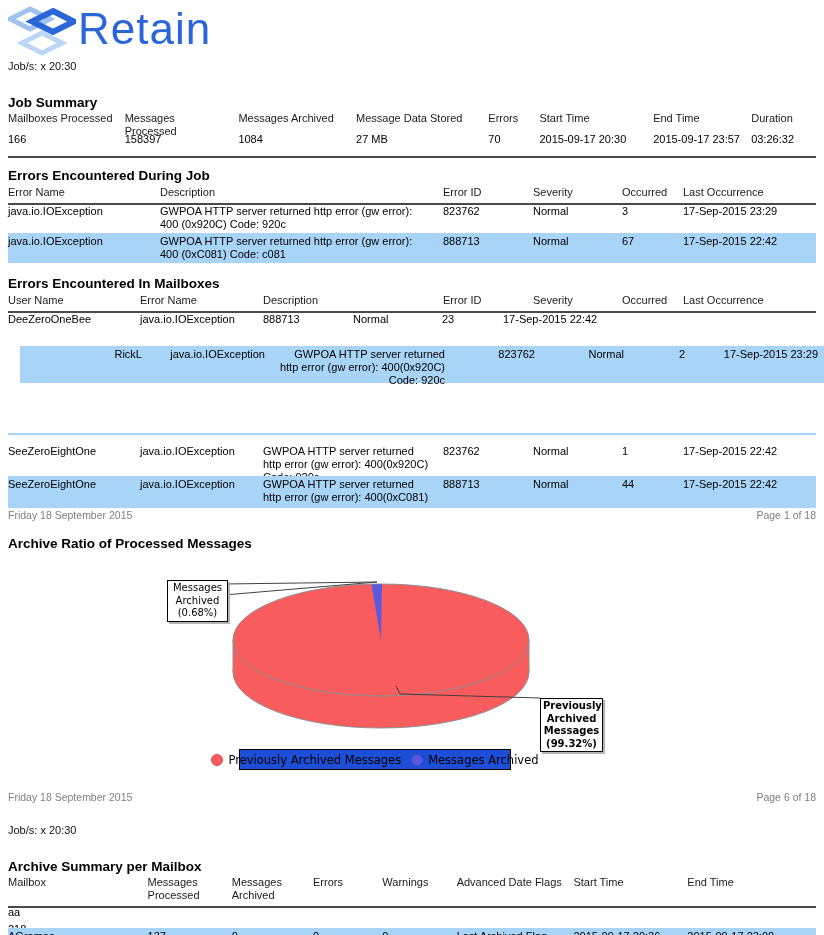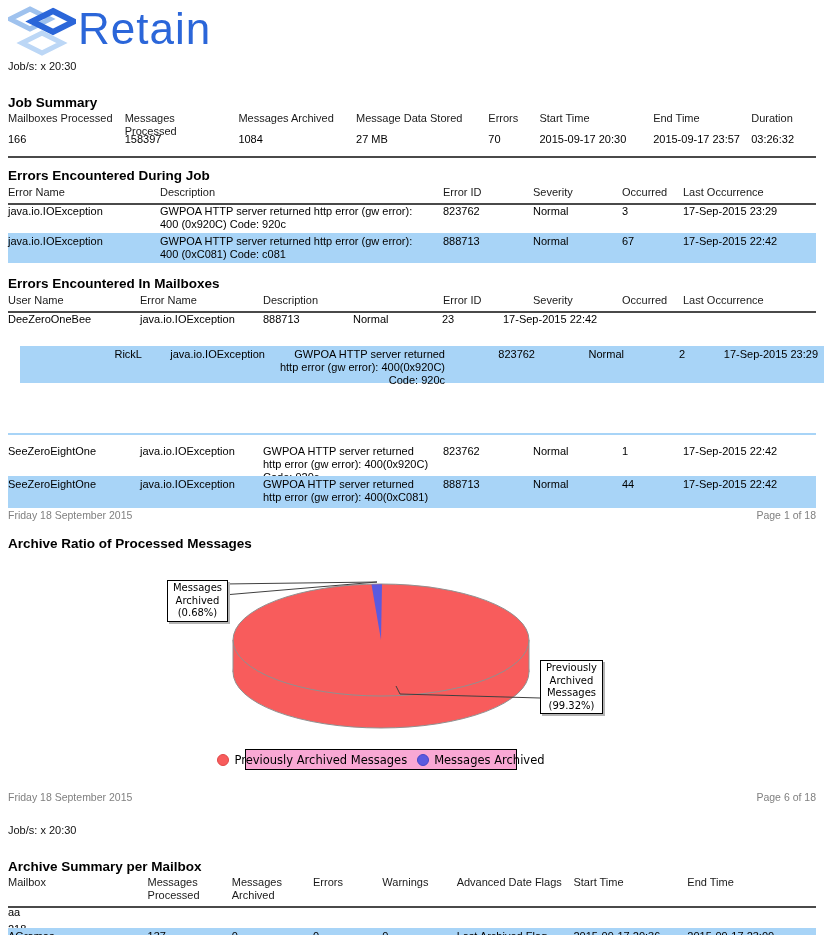--- a/index.html
+++ b/index.html
@@ -54,24 +54,24 @@
   
   #chart-title{left:8px;top:536px;}
   #pie-svg{left:0;top:553px;}
   .callout{
     position:absolute;background:#fff;border:1px solid #000;
     box-shadow:2px 2px 0 #b4b4b4;
     font-family:"DejaVu Sans",sans-serif;font-size:10px;line-height:12.5px;
     text-align:center;padding:1px 2px;
   }
   #callout-archived{left:167px;top:580px;width:55px;}
-  #callout-previous{left:540px;top:660px;width:57px;}
+  #callout-previous{left:540px;top:698px;width:57px;font-weight:bold;}
   #legend{
-    left:245px;top:749px;width:270px;height:19px;
-    border:1px solid #000;background:#f9a8d4;
+    left:239px;top:749px;width:270px;height:19px;
+    border:1px solid #000;background:#1d4ed8;
     display:flex;align-items:center;justify-content:center;gap:10px;
     font-family:"DejaVu Sans",sans-serif;font-size:11.5px;white-space:nowrap;
   }
   .legend-item{display:flex;align-items:center;gap:5px;}
   .dot{width:10px;height:10px;border-radius:50%;display:inline-block;}
   .dot-red{background:#f85c5c;border:1px solid #e04848;}
   .dot-blue{background:#5a5ae0;border:1px solid #4646c8;}
   
   #as-title{left:8px;top:859px;}
   #as-header{left:8px;top:874px;padding-bottom:2px;min-height:27px;align-items:flex-start;}

